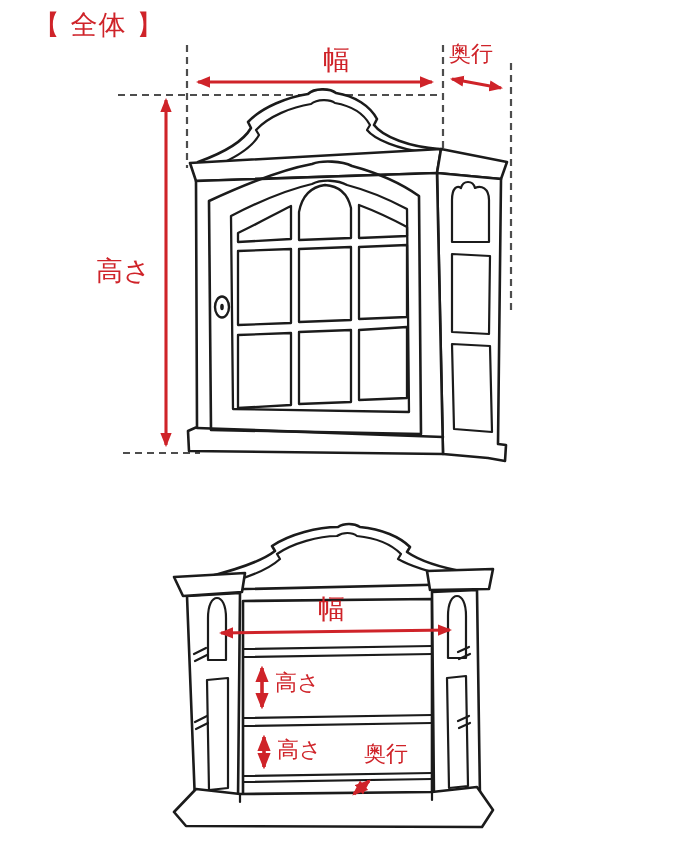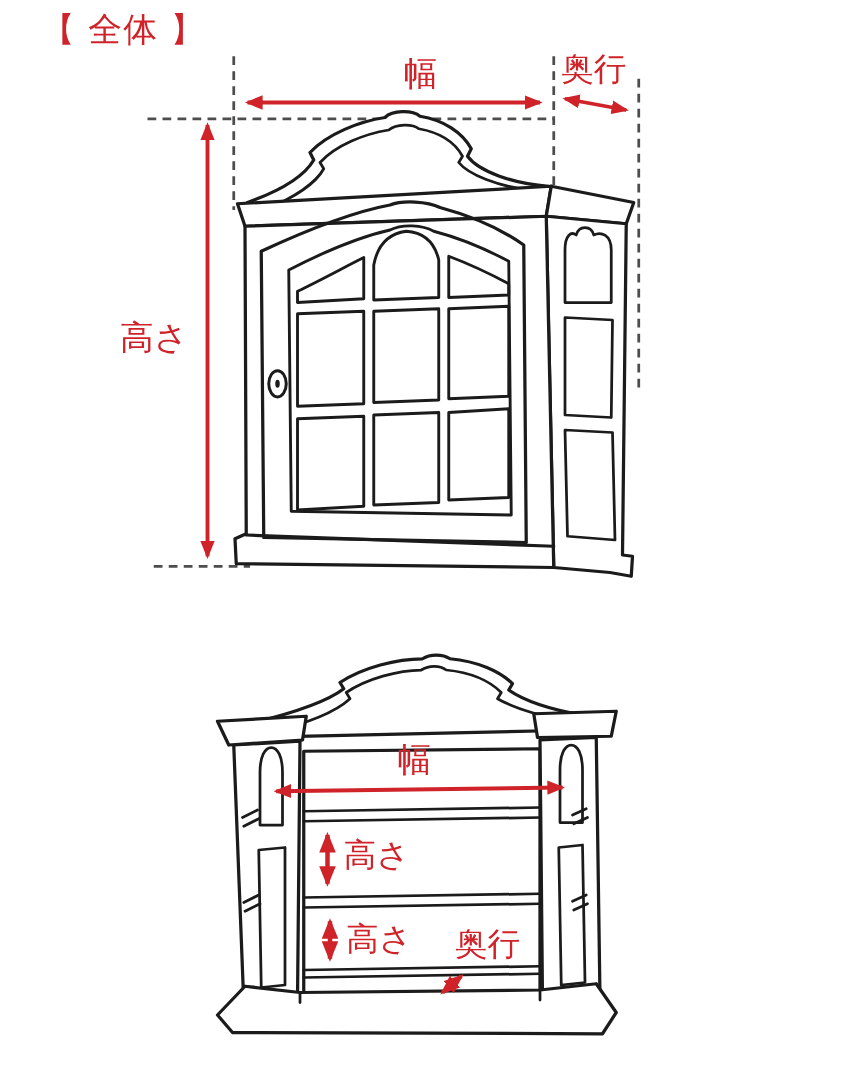--- a/index.html
+++ b/index.html
@@ -12,21 +12,21 @@
   .canvas{
     position:relative;width:690px;height:852px;background:var(--bg);
     font-family:"DejaVu Sans","Liberation Sans",sans-serif;overflow:hidden;
   }
   .canvas svg{position:absolute;left:0;top:0;}
   .lbl{
     position:absolute;color:var(--red);line-height:1.1;white-space:nowrap;
     font-family:"DejaVu Sans","Liberation Sans",sans-serif;
   }
   .title{font-size:27px;letter-spacing:1px;}
-  .dim{font-size:26px;}
+  .dim{font-size:22px;}
   path,line,ellipse{vector-effect:none;}
   .ink{stroke:var(--ink);fill:none;stroke-linecap:round;stroke-linejoin:round;}
   .inkfill{stroke:var(--ink);fill:var(--bg);stroke-linecap:round;stroke-linejoin:round;}
   .guide{stroke:var(--dash);stroke-width:2.2;stroke-dasharray:7 5;fill:none;}
   .arrow{stroke:var(--red);fill:none;stroke-linecap:butt;}
 </style>
 </head>
 <body>
 
 <div class="canvas">

